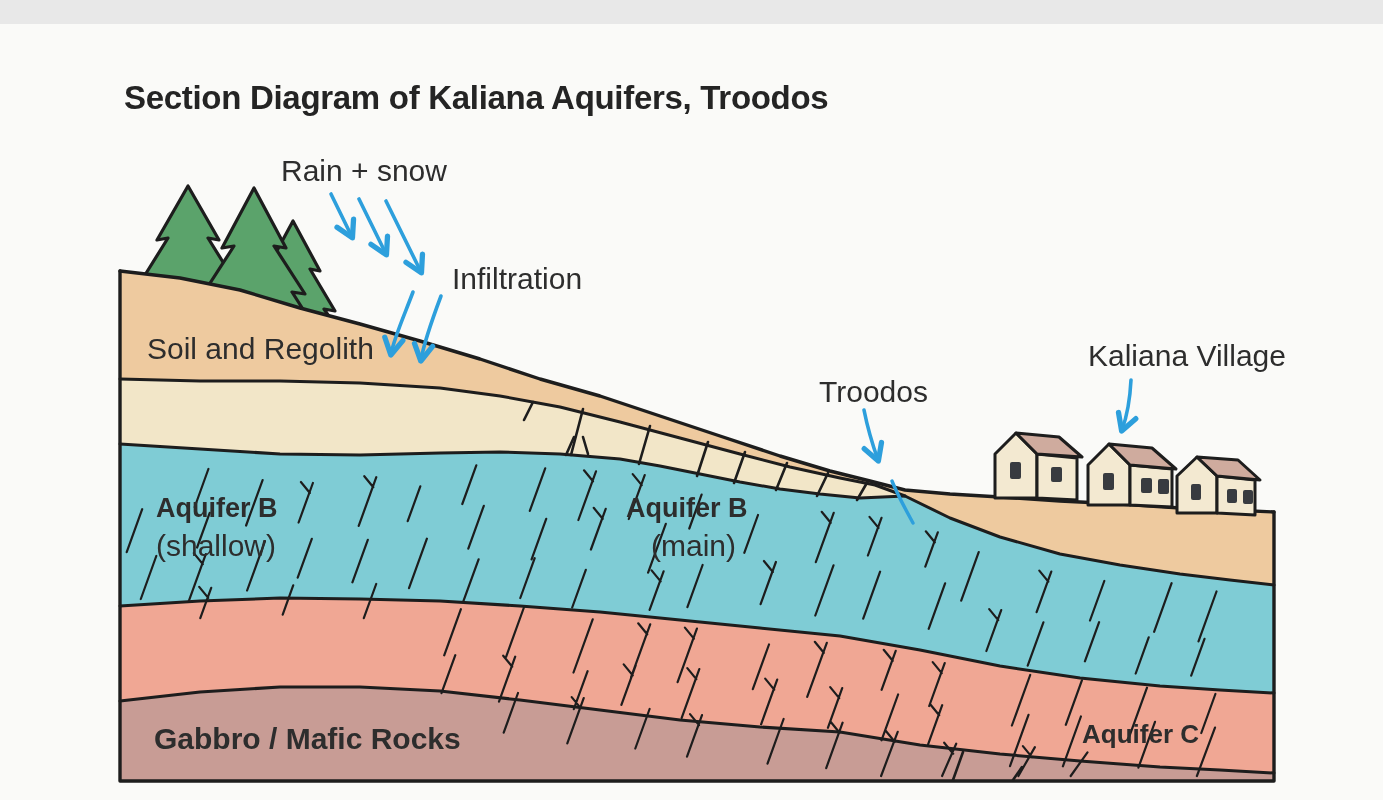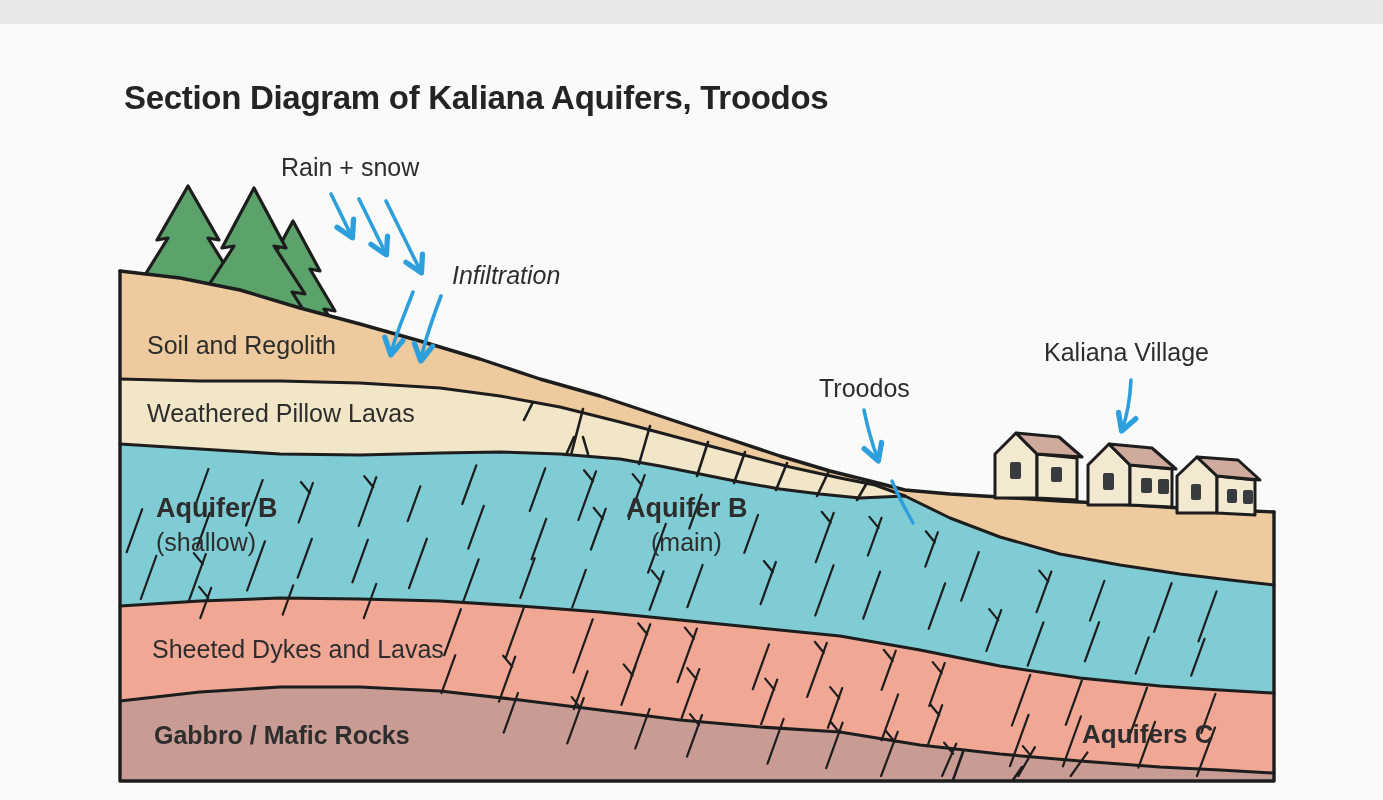--- a/index.html
+++ b/index.html
@@ -3,21 +3,21 @@
 <meta charset="utf-8">
 <style>
   html,body{margin:0;padding:0;}
   body{background:#e8e8e8;font-family:"Liberation Sans","DejaVu Sans",sans-serif;}
   #stage{position:relative;width:1383px;height:800px;overflow:hidden;
          background:var(--c-background,#fafaf8);margin-top:24px;}
   #diagram-svg{position:absolute;left:0;top:0;width:1383px;height:800px;}
   .lbl{position:absolute;color:var(--c-text,#2d2d2d);white-space:nowrap;
        font-family:"Liberation Sans","DejaVu Sans",sans-serif;line-height:1.1;}
   .title{font-weight:bold;font-size:33px;letter-spacing:-0.3px;color:#242424;}
-  .ann{font-size:25px;}
+  .ann{font-size:30px;}
   .bold{font-weight:bold;}
 </style>
 </head>
 <body>
 
 <div id="stage">
 
   <svg id="diagram-svg" viewBox="0 0 1383 800">
     <defs>
       <marker id="ah" viewBox="0 0 12 12" refX="9.5" refY="6" markerWidth="6.8" markerHeight="6.8" orient="auto">
@@ -99,29 +99,27 @@
       <path d="M413,268 C404,292 394,314 391,330" marker-end="url(#ah)"></path>
       <path d="M441,272 C432,296 424,318 421,336" marker-end="url(#ah)"></path>
       <path d="M864,386 C868,406 873,422 878,436" marker-end="url(#ah)"></path>
       <path d="M1131,356 C1130,376 1127,392 1122,406" marker-end="url(#ah)"></path>
     </g>
   </svg>
 
   <div class="lbl title" style="left:124px;top:56px;">Section Diagram of Kaliana Aquifers, Troodos</div>
 
   <div class="lbl ann" style="left:281px;top:130px;">Rain + snow</div>
-  <div class="lbl ann" style="left:452px;top:238px;font-style:italic;">Infiltration</div>
+  <div class="lbl ann" style="left:452px;top:238px;">Infiltration</div>
   <div class="lbl ann" style="left:819px;top:351px;">Troodos</div>
-  <div class="lbl ann" style="left:1044px;top:315px;">Kaliana Village</div>
+  <div class="lbl ann" style="left:1088px;top:315px;">Kaliana Village</div>
 
   <div class="lbl ann" style="left:147px;top:308px;">Soil and Regolith</div>
-  <div class="lbl ann" style="left:147px;top:376px;">Weathered Pillow Lavas</div>
 
   <div class="lbl ann bold" style="left:156px;top:470px;font-size:27px;">Aquifer B</div>
   <div class="lbl ann" style="left:156px;top:505px;text-align:right;">(shallow)</div>
 
   <div class="lbl ann bold" style="left:626px;top:470px;font-size:27px;">Aquifer B</div>
   <div class="lbl ann" style="left:651px;top:505px;">(main)</div>
 
-  <div class="lbl ann" style="left:152px;top:612px;">Sheeted Dykes and Lavas</div>
   <div class="lbl ann" style="left:154px;top:698px;font-weight:bold;">Gabbro / Mafic Rocks</div>
-  <div class="lbl ann bold" style="left:1082px;top:696px;font-size:26px;">Aquifers C</div>
+  <div class="lbl ann bold" style="left:1082px;top:696px;font-size:26px;">Aquifer C</div>
 </div>
 
 </body></html>

